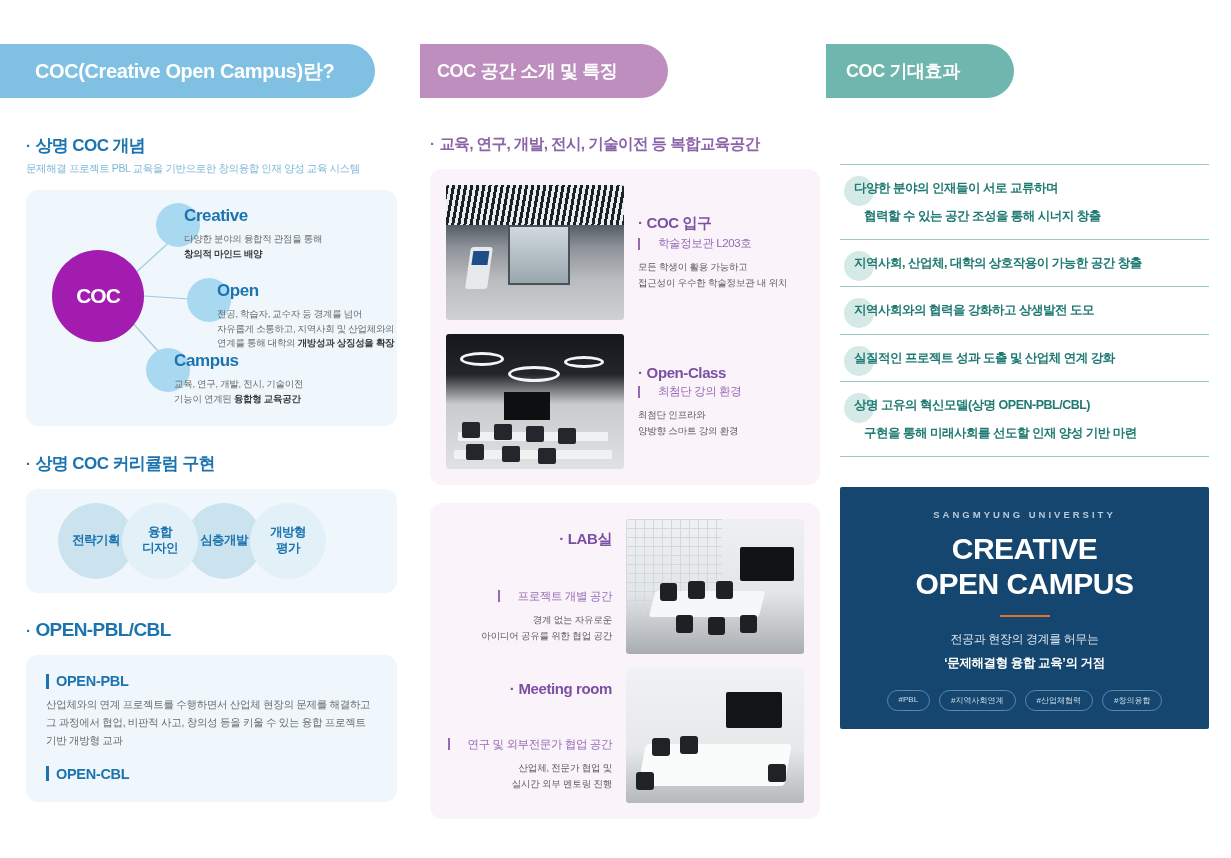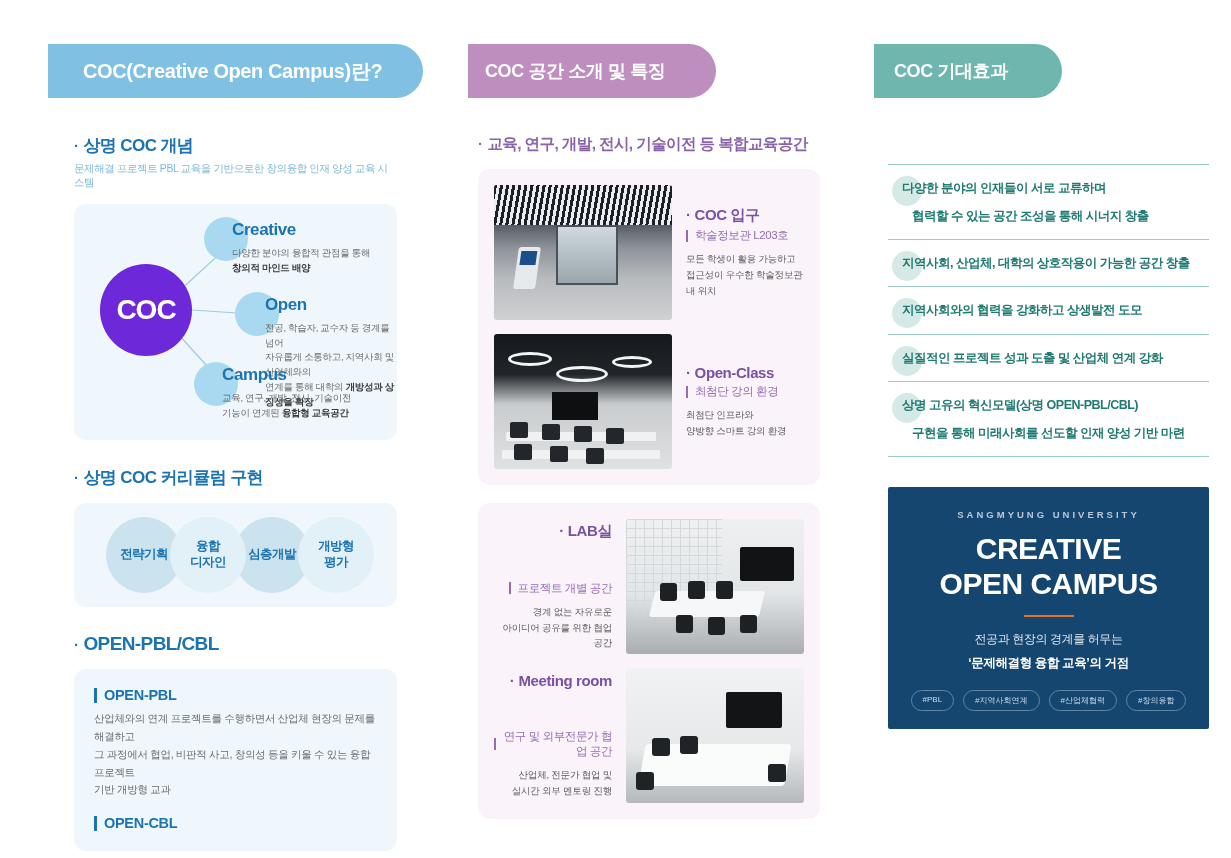--- a/index.html
+++ b/index.html
@@ -6,21 +6,21 @@
   * { box-sizing: border-box; margin: 0; padding: 0; }
   html, body {
     width: 1231px; height: 858px;
     background: #ffffff;
     font-family: "Liberation Sans", "DejaVu Sans", sans-serif;
     overflow: hidden;
   }
   .page { position: relative; width: 1231px; height: 858px; }
 
   
-  .col { position: absolute; top: 0; height: 858px; padding-left: 48px; }
+  .col { position: absolute; top: 0; height: 858px; }
   .col-a { left: 0;   width: 415px; }
   .col-b { left: 420px; width: 400px; }
   .col-c { left: 826px; width: 405px; }
 
   
   .pill-header {
     height: 54px; border-radius: 0 27px 27px 0;
     display: flex; align-items: center;
     color: #ffffff; font-weight: bold; letter-spacing: -0.4px;
     white-space: nowrap;
@@ -51,21 +51,21 @@
 
   
   .coc-diagram { position: relative; width: 100%; height: 236px; }
   .coc-diagram svg { position: absolute; left: 0; top: 0; }
   .circle {
     position: absolute; border-radius: 50%;
     display: flex; align-items: center; justify-content: center;
   }
   .c-main {
     width: 92px; height: 92px; left: 26px; top: 60px;
-    background: #6d28d9; color: #fff; font-size: 28px;
+    background: #a21caf; color: #fff; font-size: 21px;
     font-weight: bold; letter-spacing: -1px;
   }
   .c-sat { width: 44px; height: 44px; background: #A9D9F1; }
   .c-creative { left: 130px; top: 13px; }
   .c-open     { left: 161px; top: 88px; }
   .c-campus   { left: 120px; top: 158px; }
 
   .node-label {
     position: absolute; font-size: 17px; font-weight: bold;
     color: #1B74B0; letter-spacing: -0.4px;
@@ -121,21 +121,21 @@
   }
   .cap { flex: 1 1 auto; min-width: 0; }
   .cap.right-align { text-align: right; }
   .cap-title {
     font-size: 15px; font-weight: bold; color: #7B4FA3;
     letter-spacing: -0.4px; display: flex; align-items: baseline; gap: 4px;
   }
   .cap.right-align .cap-title { justify-content: flex-end; }
   .cap-sub {
     font-size: 11.5px; color: #9669B5; margin-top: 3px; letter-spacing: -0.4px;
-    display: flex; align-items: center; gap: 7px;
+    display: flex; align-items: center; gap: 18px;
   }
   .cap.right-align .cap-sub { justify-content: flex-end; margin-top: 40px; }
   .cap-sub .bar { display: inline-block; width: 2px; height: 12px; background: #9669B5; }
   .cap-desc { font-size: 9.5px; color: #5B5B5B; line-height: 1.65; margin-top: 8px; letter-spacing: -0.2px; }
   .row-gap { height: 14px; }
 
   
   .ph-entrance { background: linear-gradient(180deg,#2b2f36 0%,#3c434c 22%,#8d9299 46%,#b9bcbf 70%,#cfd1d2 100%); }
   .ph-entrance .ceil {
     position: absolute; top: 0; left: 0; right: 0; height: 40px;

